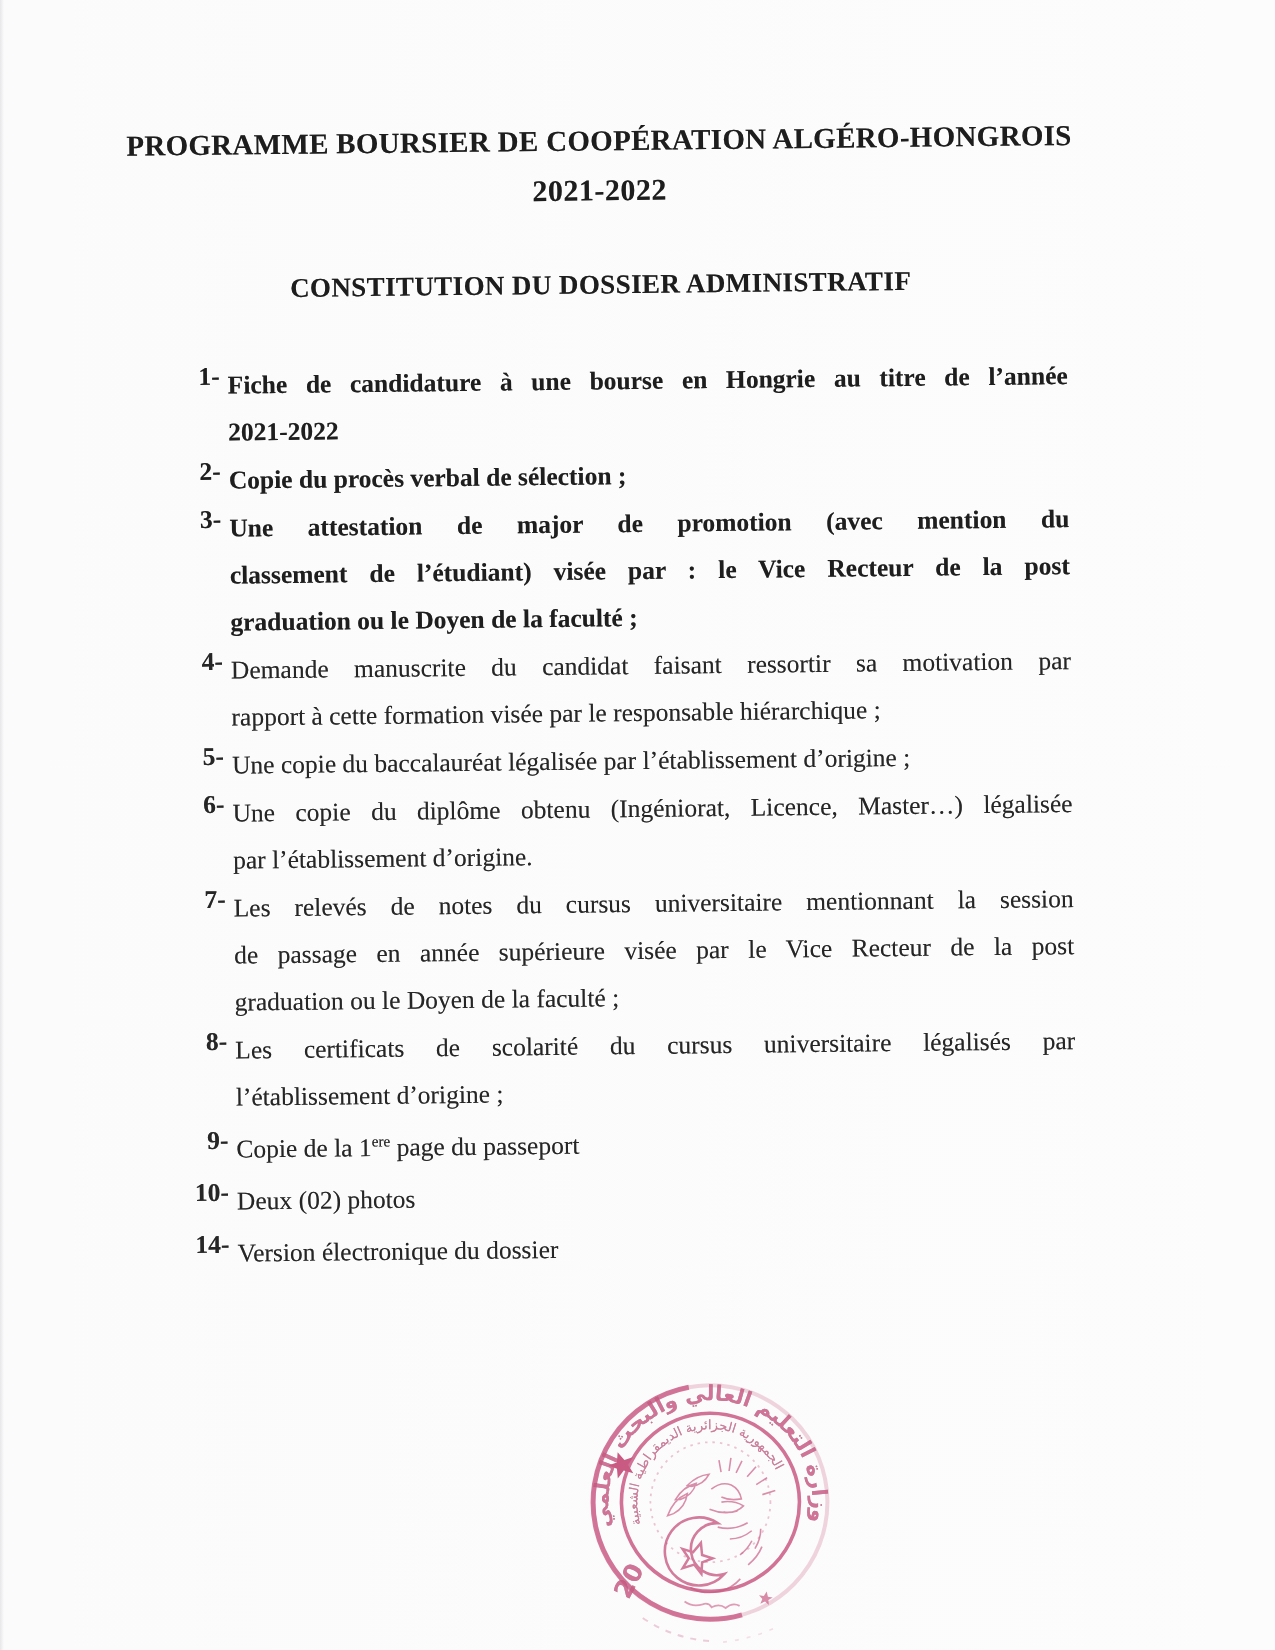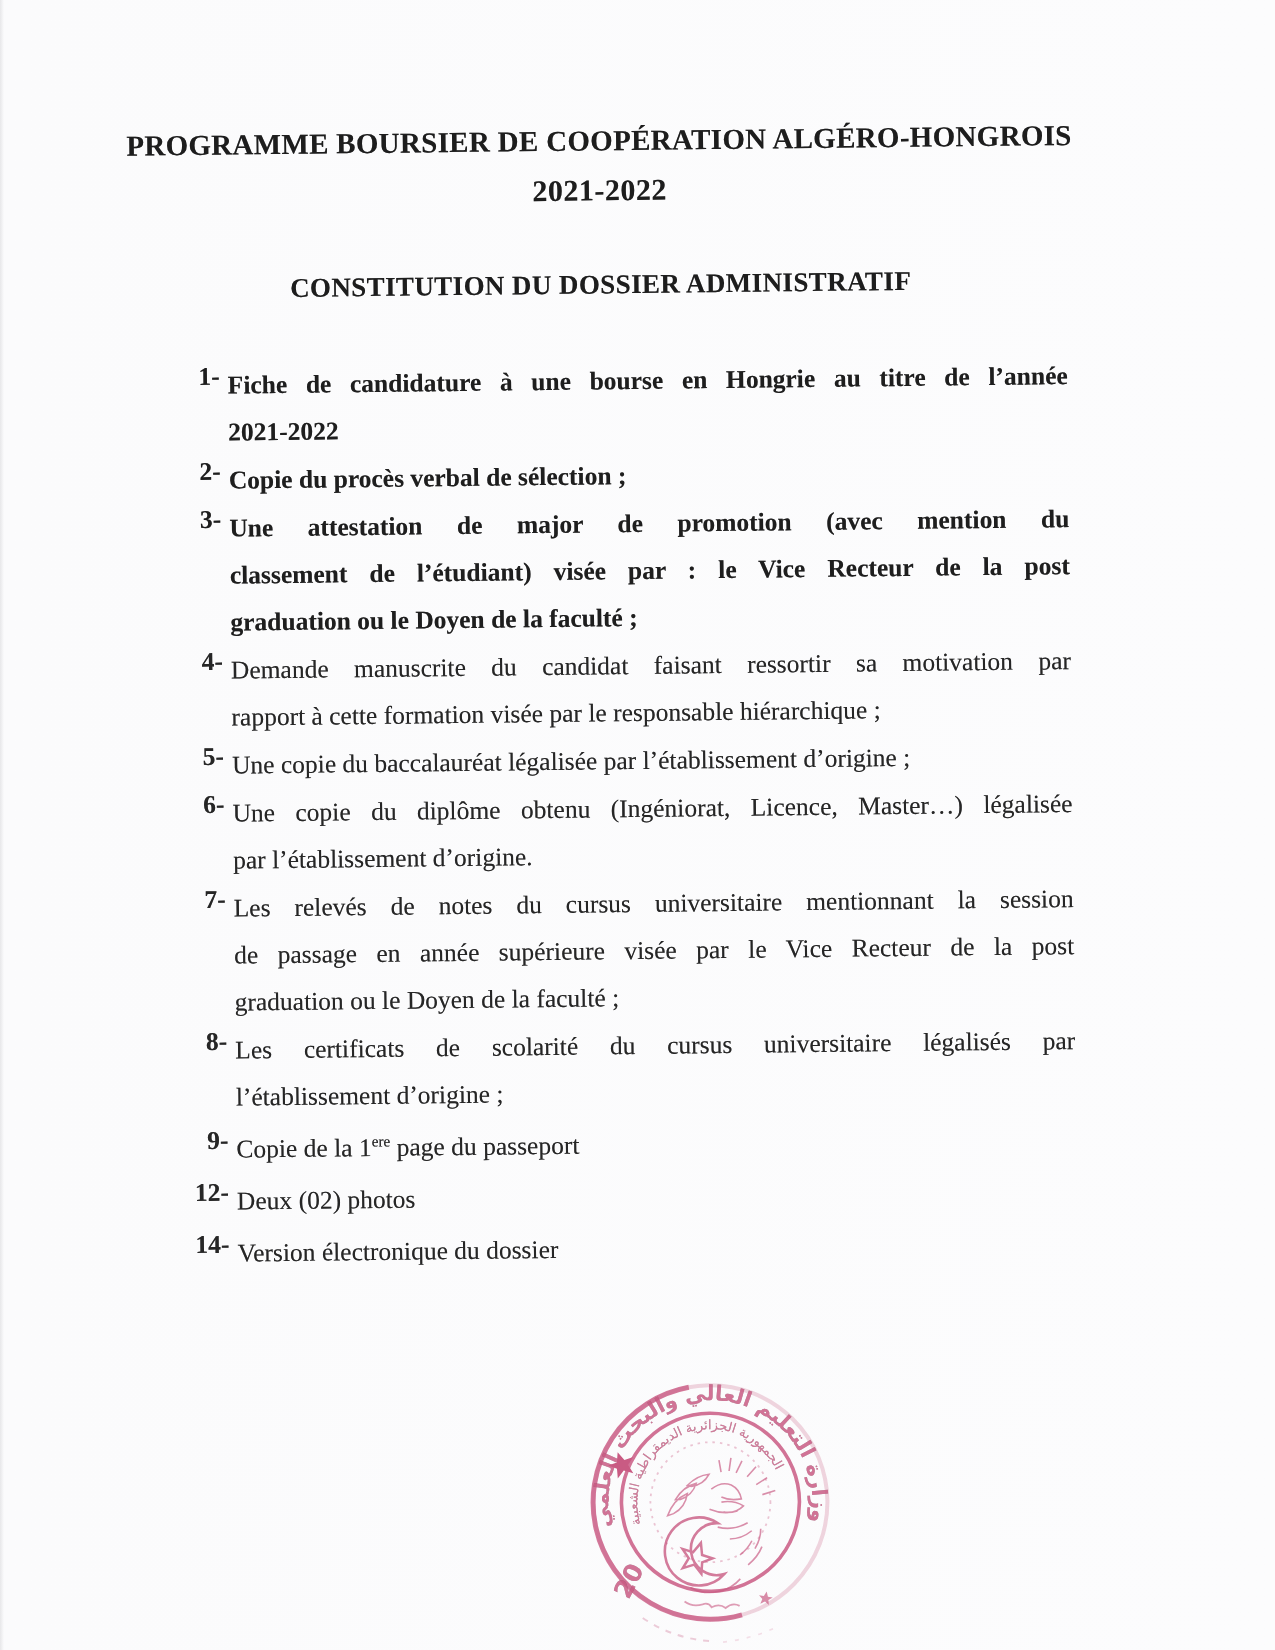--- a/index.html
+++ b/index.html
@@ -96,21 +96,21 @@
           <div class="line"><span>l’établissement d’origine ;</span></div>
         </div>
     </div>
       <div class="item gap">
       <span class="num">9-</span>
       <div class="lines">
           <div class="line"><span>Copie de la 1</span><sup>ere</sup><span> page du passeport</span></div>
         </div>
     </div>
       <div class="item gap">
-      <span class="num">12-</span>
+      <span class="num">10-</span>
       <div class="lines">
           <div class="line"><span>Deux (02) photos</span></div>
         </div>
     </div>
       <div class="item gap">
       <span class="num">14-</span>
       <div class="lines">
           <div class="line"><span>Version électronique du dossier</span></div>
         </div>
     </div>

